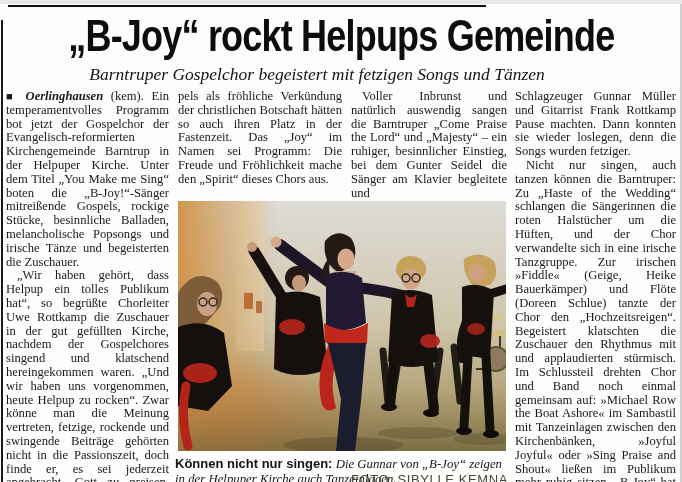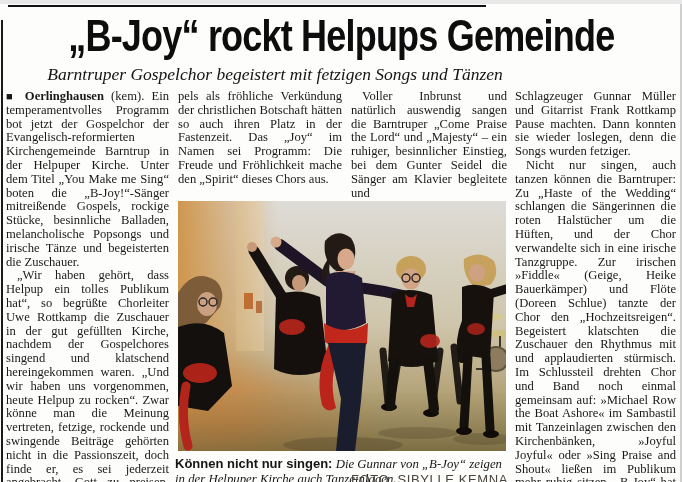--- a/index.html
+++ b/index.html
@@ -26,33 +26,34 @@
     font-weight:700;font-size:45px;line-height:50px;
     letter-spacing:-1px;white-space:nowrap;
     transform:scaleX(0.80);transform-origin:50% 50%;
     color:#0d0d0d;
   }
   .subheadline{
     position:absolute;left:0;top:59px;width:550px;
     text-align:center;
     font-style:italic;font-size:17.5px;line-height:22px;
     color:#141414;
+    padding-left:42px;
   }
 
   .col{
     position:absolute;
     font-size:12.6px;line-height:13.8px;
     text-align:justify;
     color:#191919;
   }
   .col p{margin:0;}
   .col p + p{margin-top:0;}
   .indent{text-indent:11px;}
   .story-marker{font-size:11px;letter-spacing:1px;}
-  .dateline{font-weight:bold;font-family:"Liberation Serif", serif;}
+  .dateline{font-weight:bold;font-family:"Liberation Serif", serif;font-style:italic;}
 
   .col1{left:6px;top:86px;width:163px;height:392px;}
   .col2{left:178px;top:86px;width:164px;height:110px;}
   .col3{left:351px;top:86px;width:156px;height:110px;}
   .col4{left:515px;top:86px;width:161px;height:394px;}
 
   .photo{
     position:absolute;left:178px;top:197px;width:328px;height:250px;
     background:#c9bb9d;
   }

